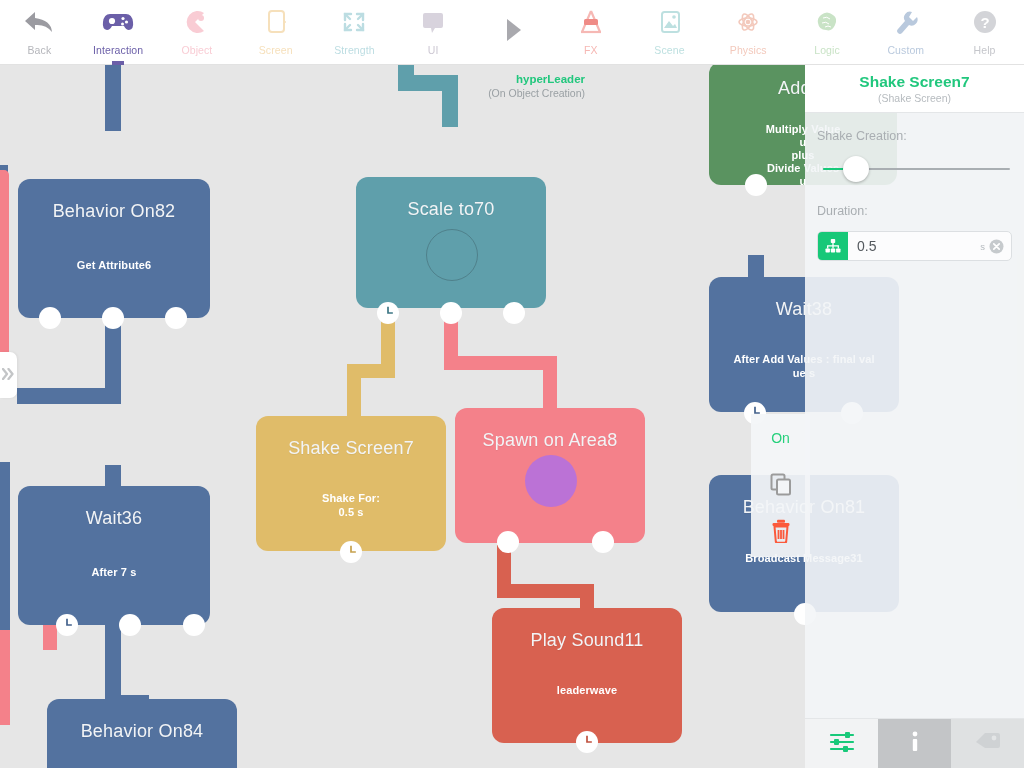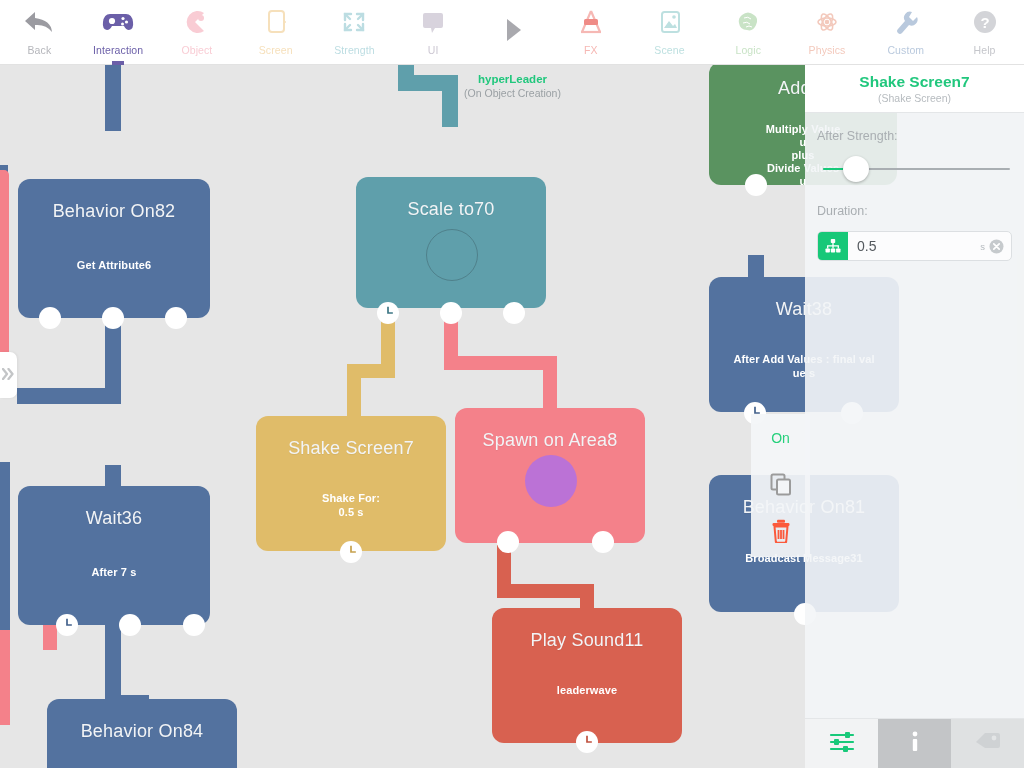--- a/index.html
+++ b/index.html
@@ -59,21 +59,21 @@
   .port.clock { background: #ffffff; }
   .port svg { position: absolute; left: 2px; top: 2px; }
 
   .circ-outline {
     position: absolute; border-radius: 50%;
     border: 1px solid rgba(60,90,100,.45);
   }
   .circ-fill { position: absolute; border-radius: 50%; }
 
   
-  .hl-wrap { position: absolute; z-index: 5; text-align: center; }
+  .hl-wrap { position: absolute; z-index: 5; text-align: right; }
   .hl-name { font-size: 11.5px; font-weight: bold; color: #21c77d; }
   .hl-sub  { font-size: 10.5px; color: #9aa0a4; margin-top: 2px; }
 
   
   #expand-tab {
     position: absolute; left: 0; top: 287px; width: 17px; height: 46px;
     background: #ffffff; border-radius: 0 7px 7px 0;
     display: flex; align-items: center; justify-content: center; z-index: 20;
     box-shadow: 1px 0 3px rgba(0,0,0,.06);
   }
@@ -243,38 +243,38 @@
           <rect x="9" y="4" width="17" height="20" rx="2.5" fill="none" stroke="#bde0e0" stroke-width="2"></rect>
           <path d="M11 20 L16 13 L20 18 L22 16 L24 20 Z" fill="#bde0e0"></path>
             <circle cx="21" cy="9" r="1.8" fill="#bde0e0"></circle>
         </svg>
       </div>
       <div class="tb-label" style="color:#bde0e0">Scene</div>
     </div>
 
     <div class="tb-item">
       <div class="tb-icon">
-        <svg width="34" height="28" viewBox="0 0 34 28">
-          <path d="M11 7 Q17 2 23 7 Q28 10 25 17 Q22 24 16 22 Q9 22 8 15 Q7 10 11 7 Z" fill="#c9e3c6"></path>
-          <path d="M13 10 Q17 8 20 11 M12 15 Q16 13 19 16 M15 19 Q18 17 21 19" stroke="#ffffff" stroke-width="1" fill="none"></path>
-        </svg>
-      </div>
-      <div class="tb-label" style="color:#c9e3c6">Logic</div>
-    </div>
-
-    <div class="tb-item">
-      <div class="tb-icon">
         <svg width="34" height="28" viewBox="0 0 34 28" stroke="#f3c9bc" stroke-width="1.6" fill="none">
           <ellipse cx="17" cy="14" rx="9" ry="4"></ellipse>
             <ellipse cx="17" cy="14" rx="9" ry="4" transform="rotate(60 17 14)"></ellipse>
           <ellipse cx="17" cy="14" rx="9" ry="4" transform="rotate(-60 17 14)"></ellipse>
             <circle cx="17" cy="14" r="2.3" fill="#f3c9bc" stroke="none"></circle>
         </svg>
       </div>
       <div class="tb-label" style="color:#f3c9bc">Physics</div>
+    </div>
+
+    <div class="tb-item">
+      <div class="tb-icon">
+        <svg width="34" height="28" viewBox="0 0 34 28">
+          <path d="M11 7 Q17 2 23 7 Q28 10 25 17 Q22 24 16 22 Q9 22 8 15 Q7 10 11 7 Z" fill="#c9e3c6"></path>
+          <path d="M13 10 Q17 8 20 11 M12 15 Q16 13 19 16 M15 19 Q18 17 21 19" stroke="#ffffff" stroke-width="1" fill="none"></path>
+        </svg>
+      </div>
+      <div class="tb-label" style="color:#c9e3c6">Logic</div>
     </div>
 
     <div class="tb-item">
       <div class="tb-icon">
         <svg width="34" height="28" viewBox="0 0 34 28">
           <path d="M23 4 A6 6 0 0 0 16 13 L9 21 A2.6 2.6 0 0 0 13 25 L20 17 A6 6 0 0 0 28 9 L24 13 L20 9 Z" fill="#b9c9dd"></path>
         </svg>
       </div>
       <div class="tb-label" style="color:#b9c9dd">Custom</div>
     </div>
@@ -465,21 +465,21 @@
 
   <div id="panel">
 
     <div id="panel-head">
       <div id="panel-title">Shake Screen7</div>
       <div id="panel-subtitle">(Shake Screen)</div>
     </div>
 
     <div id="panel-body">
 
-      <div class="field-label">After Strength:</div>
+      <div class="field-label">Shake Creation:</div>
       <div class="slider-row">
         <div class="slider-track"></div>
         <div class="slider-fill"></div>
         <div class="slider-knob"></div>
       </div>
 
       <div class="field-label">Duration:</div>
       <div class="input-row">
         <div class="input-icon">
           <svg width="18" height="18" viewBox="0 0 18 18">

